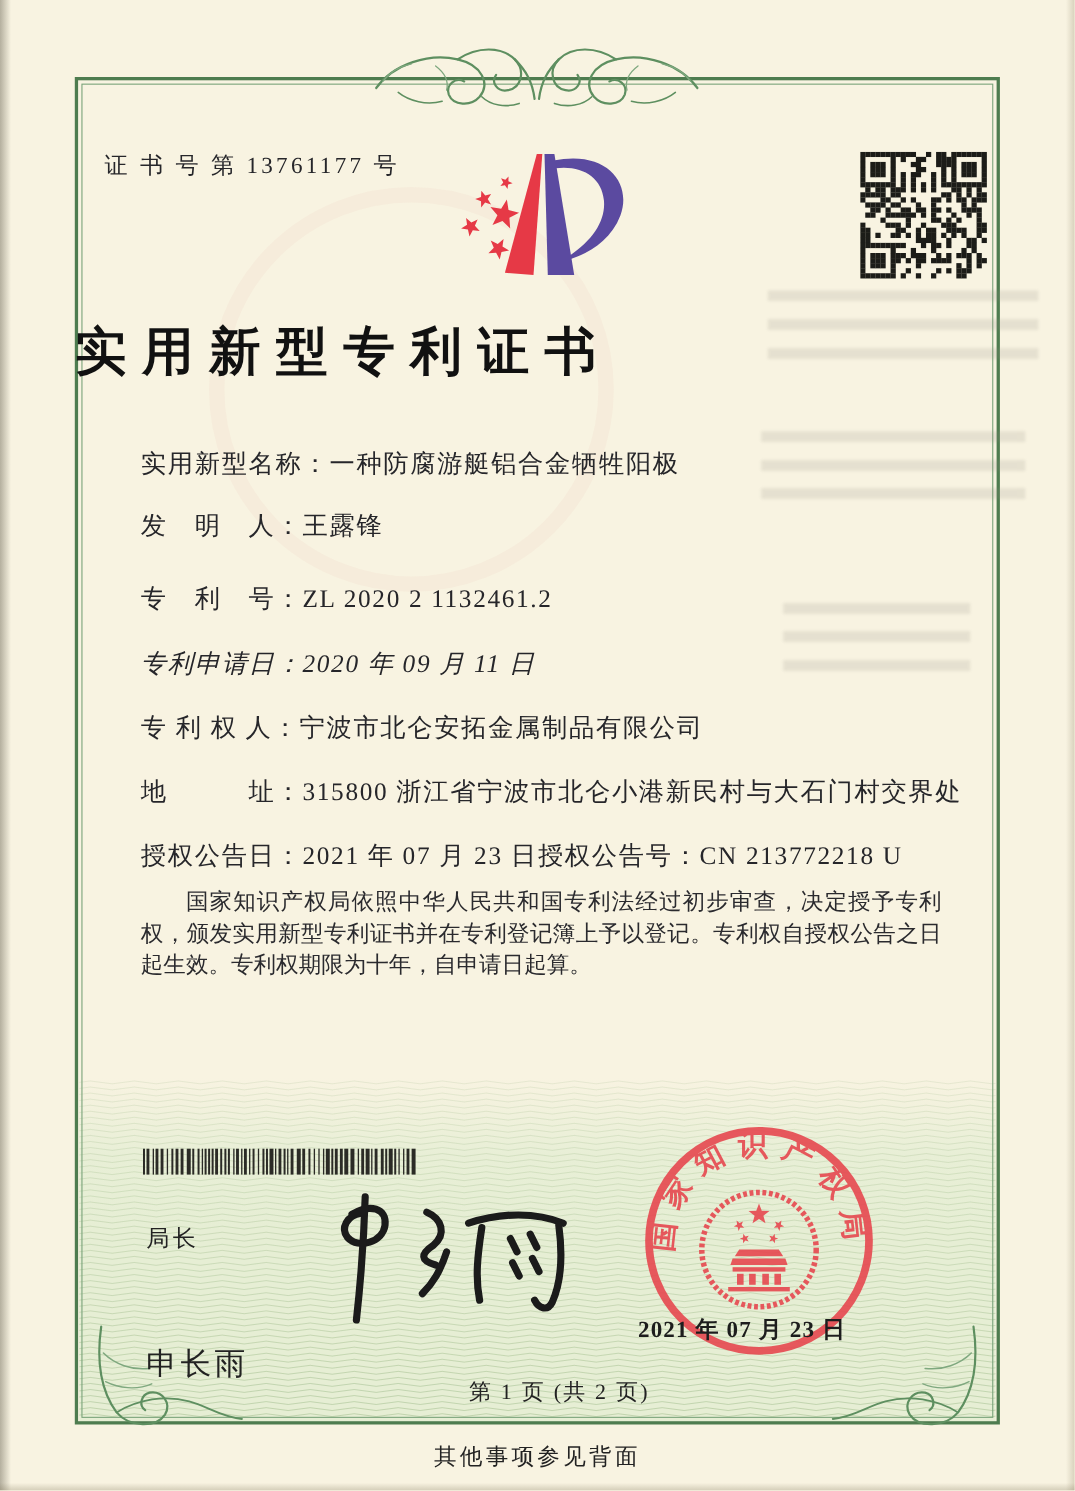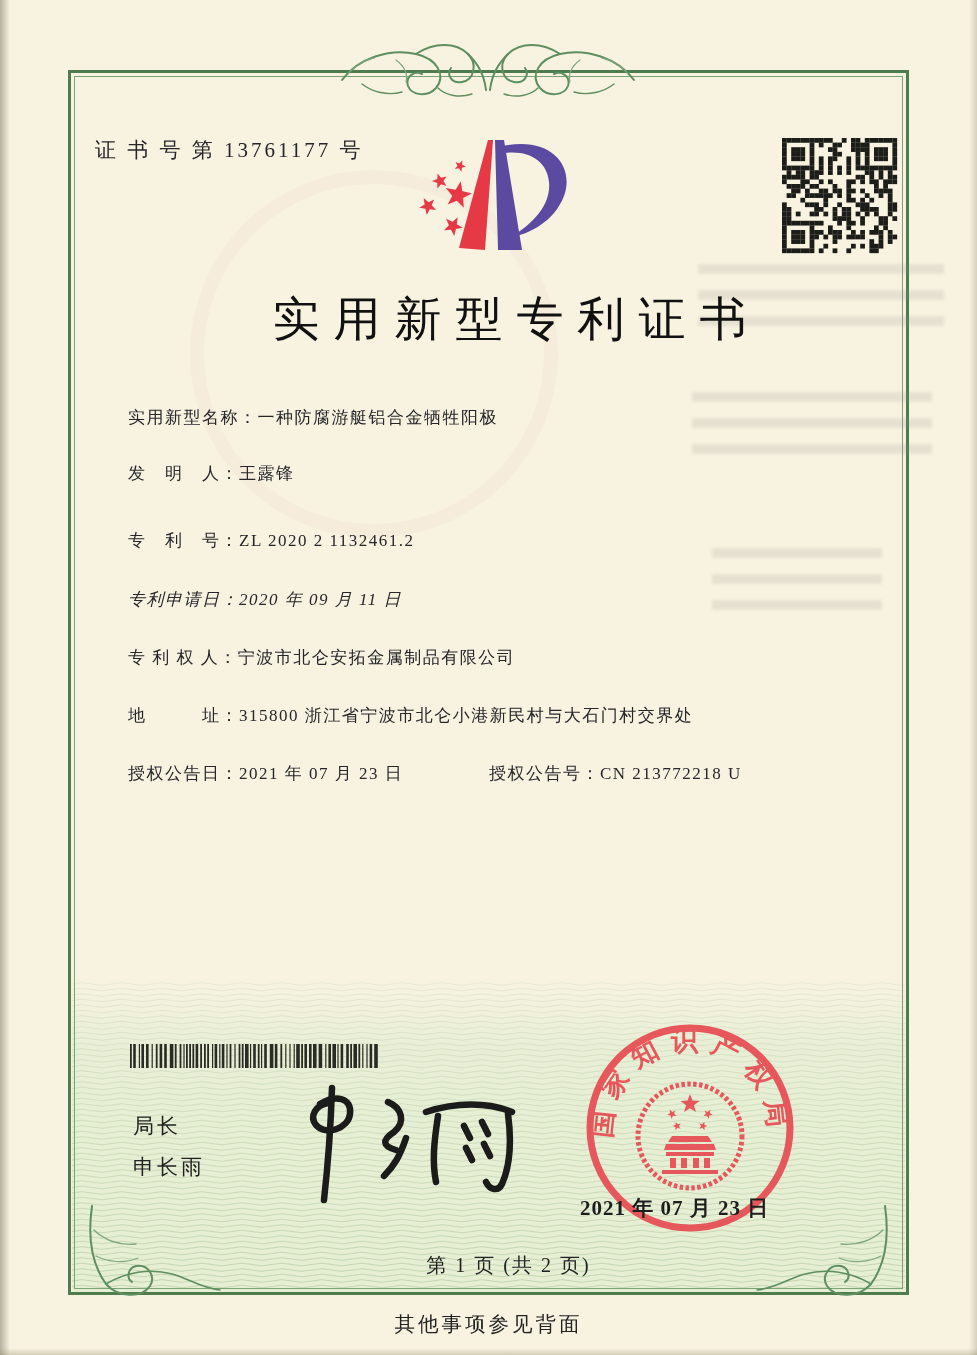--- a/index.html
+++ b/index.html
@@ -32,36 +32,36 @@
 
   
   .bleed{position:absolute;opacity:.16;filter:blur(1.6px);
     background:repeating-linear-gradient(180deg,#8a857a 0 10px,transparent 10px 26px);}
 
   .cert-no{position:absolute;left:95px;top:136px;font-size:21px;letter-spacing:3px;color:#26262a;}
 
   .logo{position:absolute;left:403px;top:128px;}
   .qr{position:absolute;left:782px;top:138px;}
 
-  .title{position:absolute;left:68px;top:288px;width:841px;text-align:center;
-    font-size:47px;font-weight:normal;letter-spacing:14px;color:#111;padding-left:28px;}
-
-  .row{position:absolute;left:128px;font-size:17px;color:#26262a;letter-spacing:1.5px;white-space:nowrap;}
+  .title{position:absolute;left:68px;top:288px;width:841px;
+    font-size:47px;font-weight:bold;letter-spacing:14px;color:#111;}
+
+  .row{position:absolute;left:128px;font-size:23px;color:#26262a;letter-spacing:1.5px;white-space:nowrap;}
   .row.r0{top:406px;} .row.r1{top:462px;} .row.r2{top:529px;}
   .row.r3{top:588px;font-style:italic;} .row.r4{top:646px;text-align:right;} .row.r5{top:704px;}
   .row.r6a{top:762px;} .row.r6b{top:762px;left:489px;}
 
   .body-text{position:absolute;left:128px;top:806px;width:728px;
     font-size:20.5px;line-height:29px;color:#2a2a2e;text-align:justify;}
   .body-text p{margin:0;text-indent:2em;}
 
   .barcode{position:absolute;left:130px;top:1044px;}
 
   .director-title{position:absolute;left:133px;top:1112px;font-size:21px;color:#222;letter-spacing:3px;}
-  .director-name{position:absolute;left:133px;top:1153px;font-size:21px;color:#222;letter-spacing:3px;}
+  .director-name{position:absolute;left:133px;top:1221px;font-size:28px;color:#222;letter-spacing:3px;}
   .signature{position:absolute;left:268px;top:1082px;}
 
   .seal{position:absolute;left:580px;top:1018px;}
   .seal-date{position:absolute;left:580px;top:1194px;width:220px;
     font-size:21px;color:#1d1d1d;letter-spacing:1px;font-weight:bold;}
 
   .page-footer{position:absolute;left:68px;top:1252px;width:841px;text-align:center;
     font-size:20px;color:#222;letter-spacing:2px;padding-left:20px;}
   .back-note{position:absolute;left:0;top:1310px;width:977px;text-align:center;
     font-size:20.5px;color:#222;letter-spacing:3px;}
@@ -513,20 +513,21 @@
 <div class="row r0">实用新型名称：一种防腐游艇铝合金牺牲阳极</div>
 <div class="row r1">发　明　人：王露锋</div>
 <div class="row r2">专　利　号：ZL 2020 2 1132461.2</div>
 <div class="row r3">专利申请日：2020 年 09 月 11 日</div>
 <div class="row r4">专 利 权 人：宁波市北仑安拓金属制品有限公司</div>
 <div class="row r5">地　　　址：315800 浙江省宁波市北仑小港新民村与大石门村交界处</div>
 <div class="row r6a">授权公告日：2021 年 07 月 23 日</div>
 <div class="row r6b">授权公告号：CN 213772218 U</div>
 
 <div class="body-text">
+  <p>国家知识产权局依照中华人民共和国专利法经过初步审查，决定授予专利权，颁发实用新型专利证书并在专利登记簿上予以登记。专利权自授权公告之日起生效。专利权期限为十年，自申请日起算。</p>
 </div>
 
 <svg class="barcode" id="barcode" width="250" height="24">
     <rect x="0.0" y="0" width="1.8" height="24" fill="#2b2b26"></rect>
     <rect x="3.2" y="0" width="2.6" height="24" fill="#2b2b26"></rect>
     <rect x="8.8" y="0" width="1.2" height="24" fill="#2b2b26"></rect>
     <rect x="11.4" y="0" width="2.6" height="24" fill="#2b2b26"></rect>
     <rect x="16.0" y="0" width="2.6" height="24" fill="#2b2b26"></rect>
     <rect x="21.6" y="0" width="1.2" height="24" fill="#2b2b26"></rect>
     <rect x="25.8" y="0" width="1.8" height="24" fill="#2b2b26"></rect>

